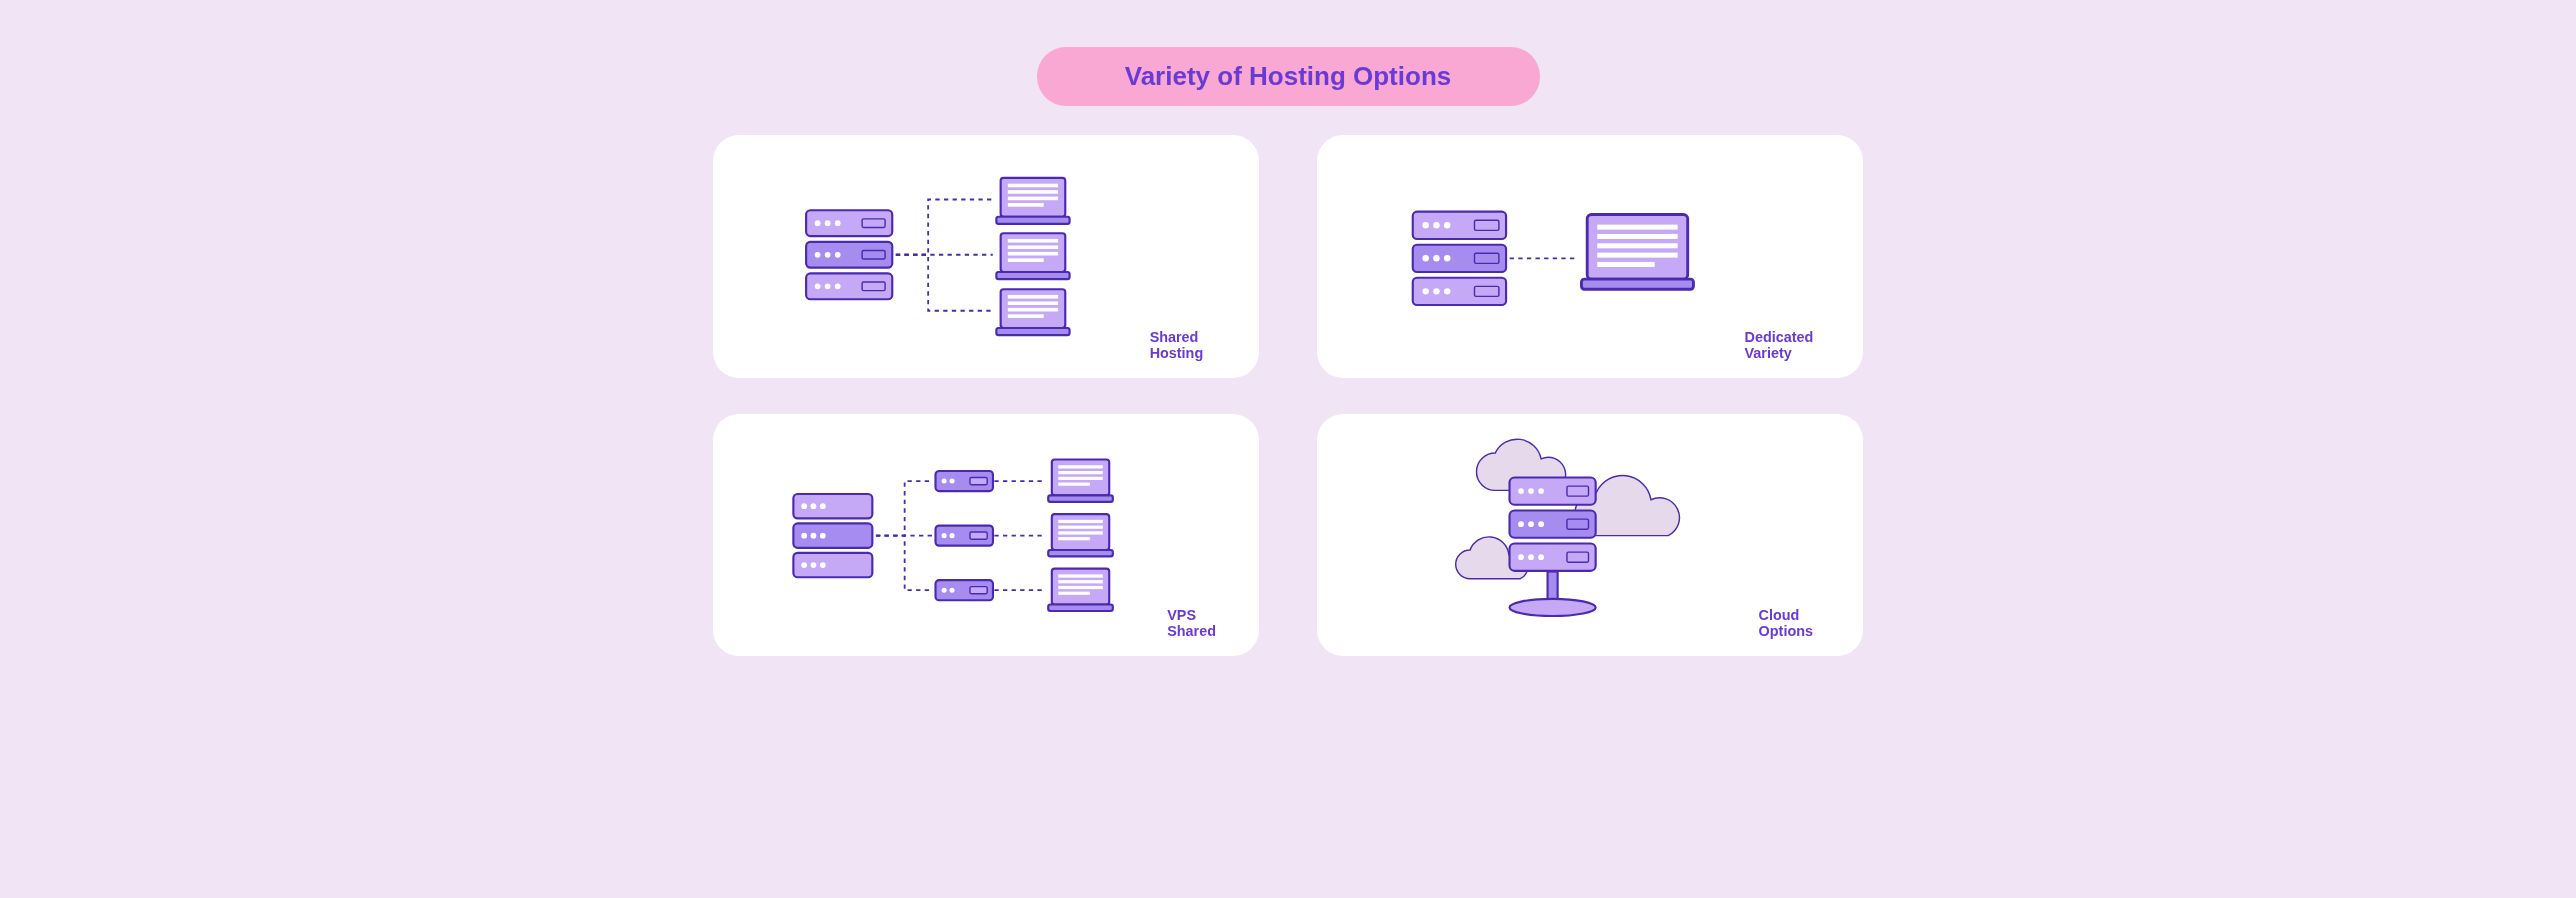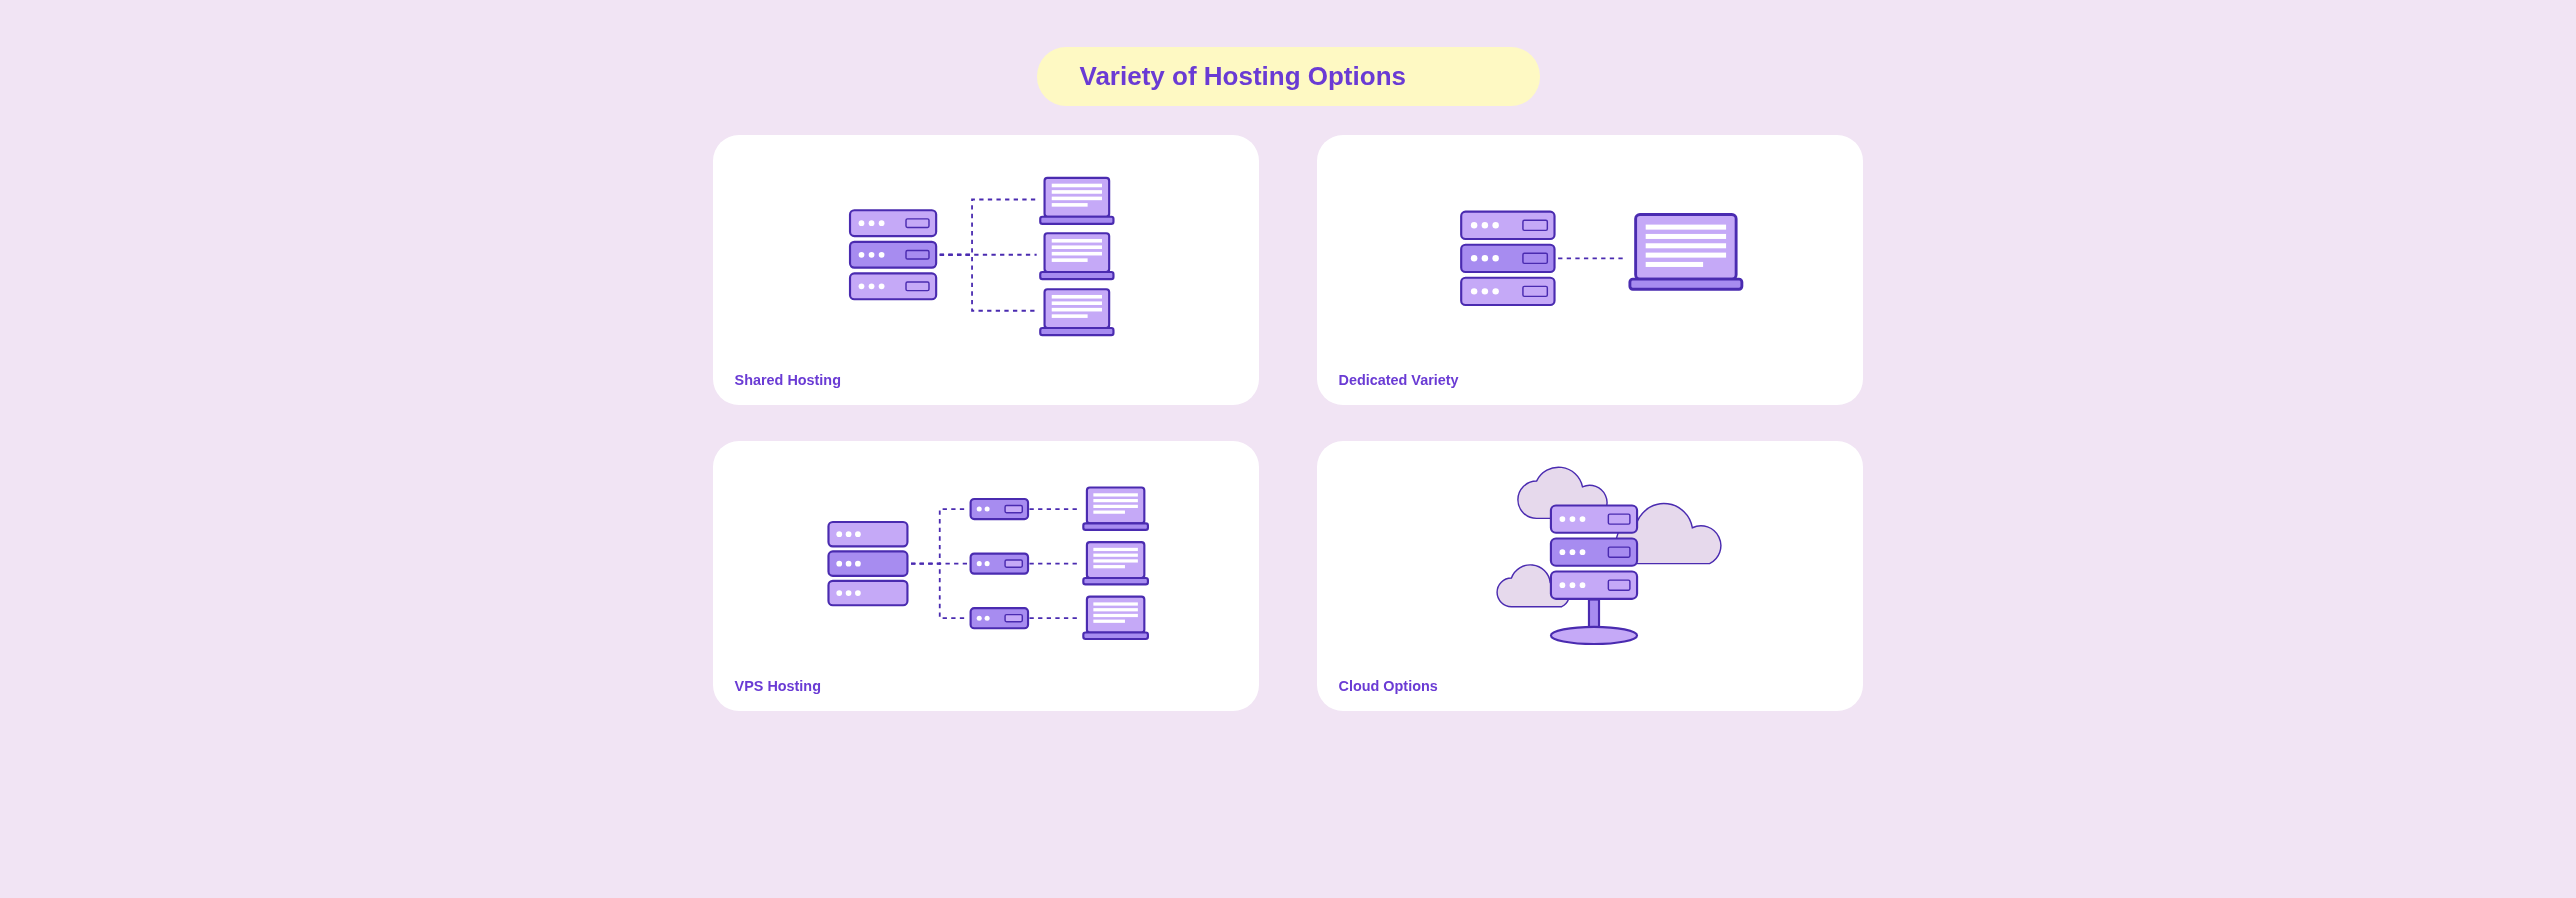--- a/index.html
+++ b/index.html
@@ -1,21 +1,21 @@
 <!DOCTYPE html>
 <html style="font-size:11.5px"><head>
 <meta charset="utf-8">
 <style>
 *{box-sizing:border-box;margin:0;padding:0}
 body{background:#f1e4f4;font-family:Arial,Helvetica,sans-serif;width:2576px;height:898px;display:flex;align-items:center;justify-content:center}
 .canvas{width:1150px;height:805px;position:relative}
-.title-pill{background:#fef9c3;border-radius:29px;padding:14.4px 43px;width:503px;margin:0 auto 29px;}
+.title-pill{background:#f9a8d4;border-radius:29px;padding:14.4px 43px;width:503px;margin:0 auto 29px;text-align:center}
 .title-pill h1{color:#6a3bd4;font-size:26px;font-weight:700}
 .grid{display:grid;grid-template-columns:repeat(2,1fr);gap:36px 58px;width:100%}
-.card{background:#fff;border-radius:26px;padding:24.4px 21.6px 17px;display:flex;flex-direction:column;align-items:flex-start}
+.card{background:#fff;border-radius:26px;padding:24.4px 21.6px 17px;display:flex;flex-direction:row;align-items:flex-end}
 .card svg{width:100%;height:201px}
 .card-label{color:#6a3bd4;font-size:14.4px;font-weight:700;margin-top:11.5px}
 </style>
 </head>
 <body>
 
 <div class="canvas">
   <div class="title-pill">
     <h1>Variety of Hosting Options</h1>
   </div>
@@ -170,21 +170,21 @@
         </g>
         <g transform="translate(395,182)">
           <rect x="5" y="0" width="80" height="50" rx="4" fill="#c5a9f7" stroke="#4a2bb0" stroke-width="3"></rect>
           <rect x="14" y="8" width="62" height="4.5" fill="#fff"></rect>
             <rect x="14" y="16" width="62" height="4.5" fill="#fff"></rect>
             <rect x="14" y="24" width="62" height="4.5" fill="#fff"></rect>
             <rect x="14" y="32" width="44" height="4.5" fill="#fff"></rect>
           <rect x="0" y="50" width="90" height="9" rx="3" fill="#a78cf0" stroke="#4a2bb0" stroke-width="3"></rect>
         </g>
       </svg>
-      <div class="card-label">VPS Hosting</div>
+      <div class="card-label">VPS Shared</div>
     </div>
 
     <div class="card">
       <svg viewBox="0 0 520 280">
 
         <g transform="translate(155,18)">
           <path d="M30 55 a26 26 0 0 1 0-52 a34 34 0 0 1 64 8 a22 22 0 0 1 20 44 Z" fill="#e6d9ec" stroke="#4a2bb0" stroke-width="2"></path>
         </g>
         <g transform="translate(290,70)">
           <path d="M36 66 a30 30 0 0 1 0-60 a40 40 0 0 1 76 10 a26 26 0 0 1 24 50 Z" fill="#e6d9ec" stroke="#4a2bb0" stroke-width="2"></path>

